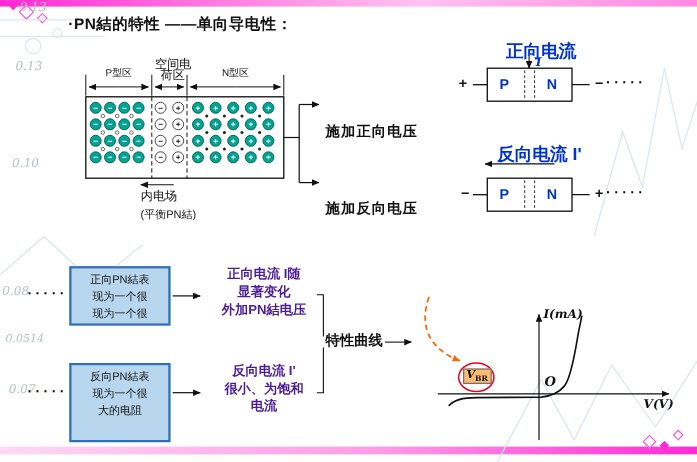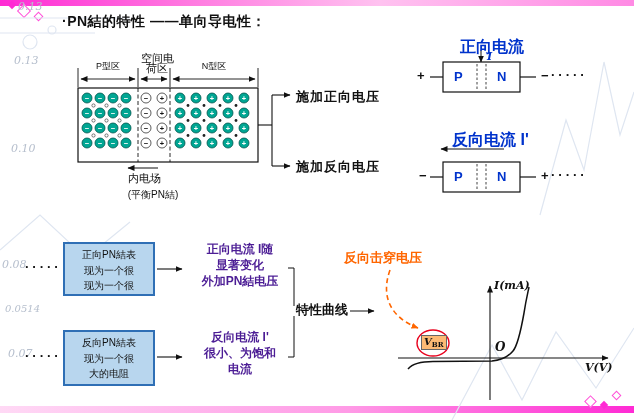--- a/index.html
+++ b/index.html
@@ -6,21 +6,21 @@
   #slide{position:relative;width:634px;height:420px;background:#fff;overflow:hidden;
          font-family:"Liberation Sans","DejaVu Sans",sans-serif;color:#111;}
   .abs{position:absolute;}
   svg.ovl{position:absolute;left:0;top:0;}
   .bgnum{position:absolute;font-family:"DejaVu Serif",serif;font-style:italic;
          color:#b6bfcd;font-size:11px;}
   #title{left:62px;top:13px;font-size:14px;font-weight:bold;letter-spacing:.5px;}
   .rlabel{font-size:9px;text-align:center;}
   .small{font-size:11px;font-family:Liberation Mono, monospace;}
   .cap{font-size:10px;text-align:center;}
-  .branch{font-size:13px;font-weight:bold;letter-spacing:1px;}
+  .branch{font-size:13px;font-weight:bold;letter-spacing:1px;margin-top:23px;}
   .cur{font-size:16px;color:#0033cc;font-weight:bold;}
   .curI{font-family:"DejaVu Serif",serif;font-style:italic;font-weight:bold;
         font-size:11px;color:#0033cc;}
   .term{font-size:13px;font-weight:bold;}
   .pn{font-size:13px;font-weight:bold;color:#0033cc;}
   .dots{font-size:13px;font-weight:bold;letter-spacing:3px;}
   .bluebox{background:#b8d6ee;border:2px solid #2f6fb5;text-align:center;
            font-size:10px;line-height:1.55;padding-top:3px;box-sizing:border-box;}
   .note{color:#4c1d95;font-weight:bold;font-size:12px;line-height:1.35;text-align:center;}
   .serifi{font-family:"DejaVu Serif",serif;font-style:italic;font-weight:bold;font-size:11px;}
@@ -286,32 +286,31 @@
     <div>现为一个很</div>
     <div>现为一个很</div>
   </div>
   <div class="abs note" style="left:184px;top:241px;width:112px;">
     <div>正向电流 I随</div>
     <div>显著变化</div>
     <div>外加PN結电压</div>
   </div>
 
   <div class="abs dots" style="left:25px;top:348px;">·····</div>
-  <div class="abs bluebox" style="left:63px;top:330px;width:92px;height:56px;">
+  <div class="abs bluebox" style="left:63px;top:330px;width:92px;height:72px;">
     <div>反向PN結表</div>
     <div>现为一个很</div>
     <div>大的电阻</div>
   </div>
   <div class="abs note" style="left:184px;top:329px;width:112px;">
     <div>反向电流 I'</div>
     <div>很小、为饱和</div>
     <div>电流</div>
   </div>
 
   <div class="abs bigbold" style="left:296px;top:301px;">特性曲线</div>
-  <div class="abs bigbold orange" style="left:344px;top:249px;">反向击穿电压</div>
 
   <div class="abs serifi" style="left:494px;top:279px;">I(mA)</div>
   <div class="abs serifi" style="left:585px;top:361px;">V(V)</div>
   <div class="abs serifi" style="left:495px;top:340px;font-size:12px;">O</div>
   <div class="abs" id="vbr" style="left:421px;top:335px;"><span>V</span><span class="sub">BR</span></div>
 
 </div>
 
 </body></html>

